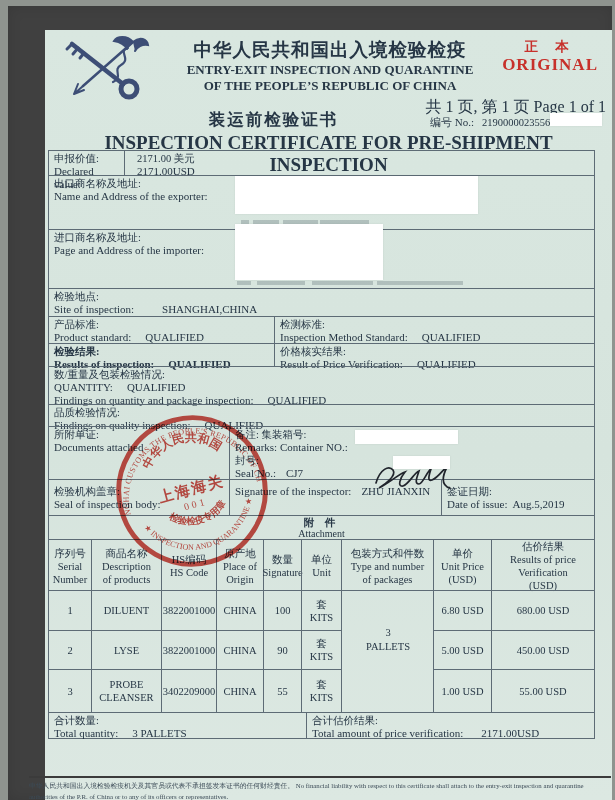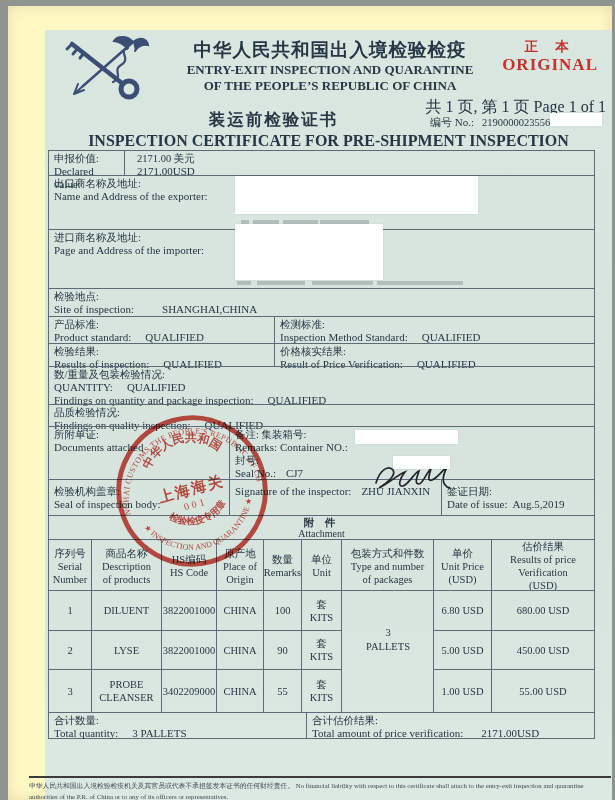--- a/index.html
+++ b/index.html
@@ -1,37 +1,37 @@
 <!DOCTYPE html>
 <html><head>
 <meta charset="utf-8">
 <style>
   html,body{margin:0;padding:0;}
   .page{position:relative;width:615px;height:800px;overflow:hidden;background:#8f948f;
         font-family:"Liberation Serif", serif;color:#263645;}
-  .paper{position:absolute;left:8px;top:6px;right:3px;bottom:0;background:#fef9c3;
+  .paper{position:absolute;left:8px;top:6px;right:3px;bottom:0;background:#404040;
          box-shadow:inset 0 0 14px rgba(0,0,0,.12);}
   .cert{position:absolute;left:37px;top:24px;width:567px;height:770px;
         background:linear-gradient(180deg,#d9e7e0 0%,#d6e4dd 55%,#dce8e2 100%);}
   .abs{position:absolute;}
   .cn{font-size:10.5px;line-height:13px;}
   .en{font-size:11px;line-height:13px;}
   .val{margin-left:14px;}
   
   .titlewrap{left:103px;top:8px;width:364px;text-align:center;}
   .t-cn{font-size:18.5px;font-weight:bold;letter-spacing:1px;line-height:24px;}
   .t-en{font-size:13px;font-weight:bold;line-height:16px;}
   .orig{right:14px;top:8px;text-align:center;color:#c7312b;}
   .orig-cn{font-size:13.5px;font-weight:bold;letter-spacing:7px;line-height:17px;}
   .orig-en{font-size:17px;font-weight:bold;letter-spacing:1px;line-height:20px;}
   .pageinfo{right:6px;top:67px;font-size:16px;}
   .ct-cn{left:0;right:110px;top:79px;text-align:center;font-size:16.5px;font-weight:bold;letter-spacing:2px;}
   .serial{left:385px;top:85px;font-size:11px;}
   .serial b{font-weight:normal;margin-left:8px;font-size:10.5px;}
-  .ct-en{left:0;width:100%;top:102px;text-align:center;font-size:16px;font-weight:bold;}
+  .ct-en{left:0;width:100%;top:102px;text-align:center;font-size:19px;font-weight:bold;}
   
   .tbl{position:absolute;left:3px;top:120px;width:545px;border:1px solid #5d6b75;}
   .r{position:relative;display:flex;border-top:1px solid #5d6b75;}
   .r:first-child{border-top:none;}
   .c{padding:1px 5px;box-sizing:border-box;}
   .bl{border-left:1px solid #5d6b75;}
   
   .agrid{display:grid;grid-template-columns:42px 70px 55px 47px 38px 40px 92px 58px 1fr;}
   .ac{border-left:1px solid #5d6b75;display:flex;align-items:center;justify-content:center;
       text-align:center;font-size:10.5px;line-height:13px;white-space:pre-line;box-sizing:border-box;}
@@ -130,21 +130,21 @@
           <div class="cn">产品标准:</div>
           <div class="en"><span>Product standard:</span><span class="val">QUALIFIED</span></div>
         </div>
         <div class="c bl" style="flex:1;">
           <div class="cn">检测标准:</div>
           <div class="en"><span>Inspection Method Standard:</span><span class="val">QUALIFIED</span></div>
         </div>
       </div>
 
       <div class="r" style="height:22px;">
-        <div class="c" style="width:225px;">
+        <div class="c" style="width:225px;font-weight:bold;">
           <div class="cn">检验结果:</div>
           <div class="en"><span>Results of inspection:</span><span class="val">QUALIFIED</span></div>
         </div>
         <div class="c bl" style="flex:1;">
           <div class="cn">价格核实结果:</div>
           <div class="en"><span>Result of Price Verification:</span><span class="val">QUALIFIED</span></div>
         </div>
       </div>
 
       <div class="r" style="height:37px;">
@@ -200,21 +200,21 @@
 Number</div>
         <div class="ac">商品名称
 Description
 of products</div>
         <div class="ac">HS编码
 HS Code</div>
         <div class="ac">原产地
 Place of
 Origin</div>
         <div class="ac">数量
-Remarks</div>
+Signature</div>
         <div class="ac">单位
 Unit</div>
         <div class="ac">包装方式和件数
 Type and number
 of packages</div>
         <div class="ac">单价
 Unit Price
 (USD)</div>
         <div class="ac">估价结果
 Results of price

